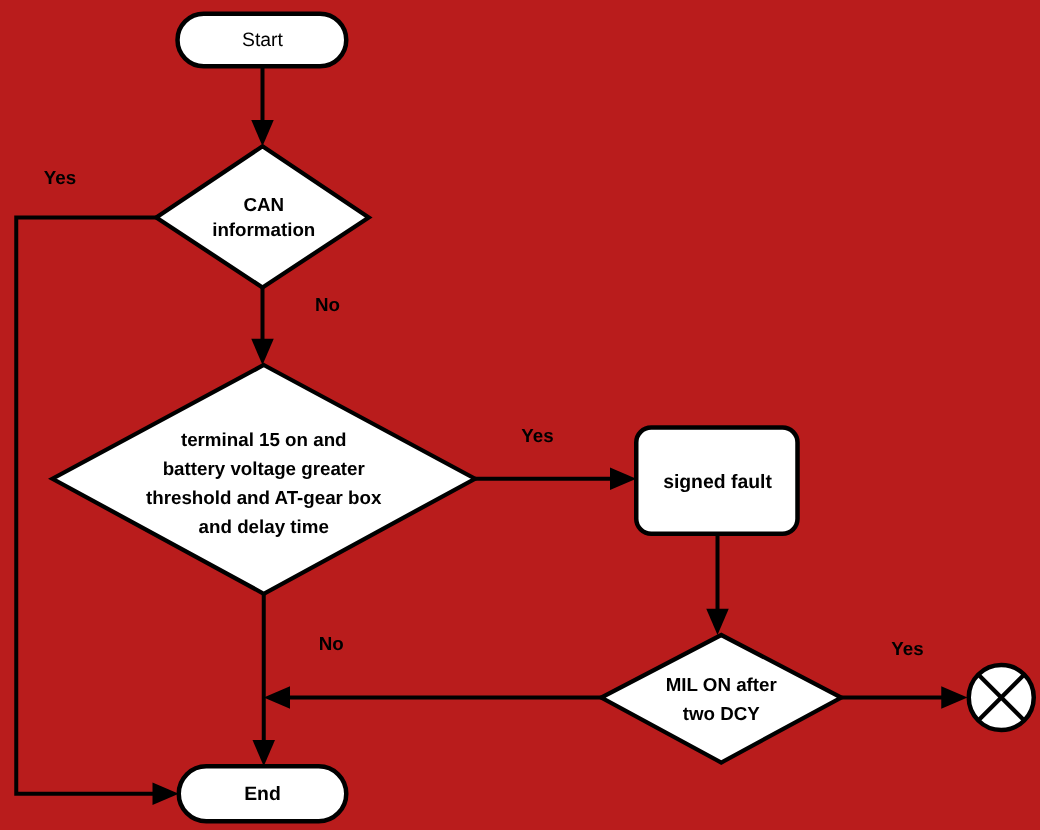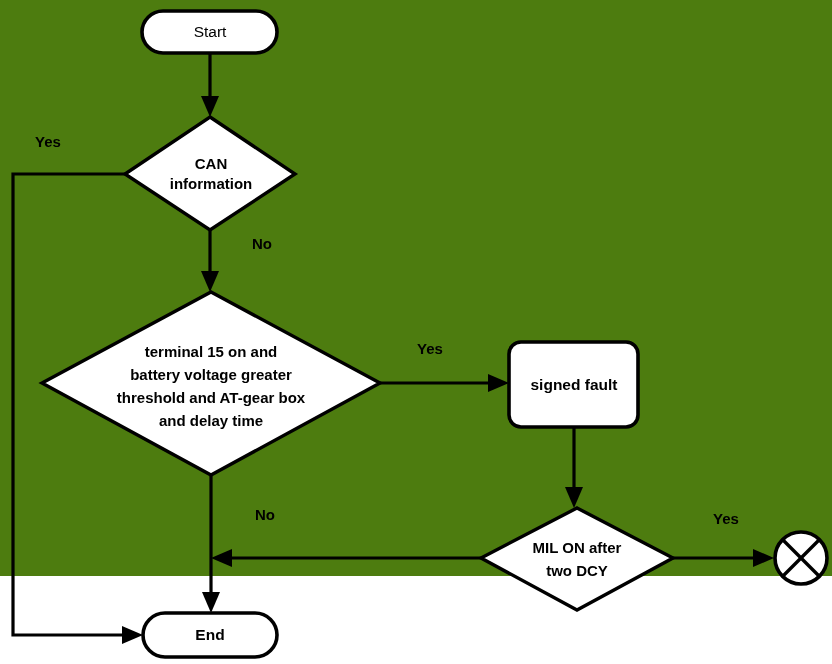--- a/index.html
+++ b/index.html
@@ -9,22 +9,22 @@
   }
   body {
     width: 832px;
     height: 664px;
     font-family: "Liberation Sans", sans-serif;
     overflow: hidden;
   }
   #flowchart-root {
     position: relative;
     width: 832px;
-    height: 576px;
-    background: #4d7c0f;
+    height: 664px;
+    background: #b91c1c;
   }
   svg.flow {
     display: block;
     width: 832px;
     height: 664px;
   }
   .shape {
     fill: #ffffff;
     stroke: #000000;
     stroke-width: 3.4;

